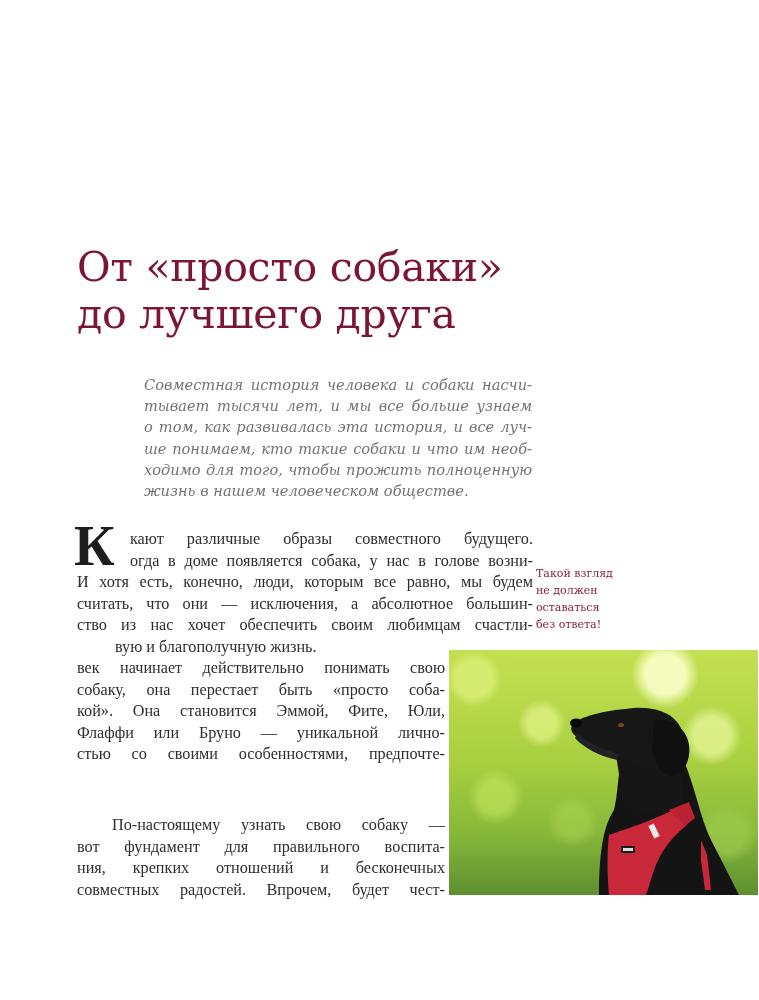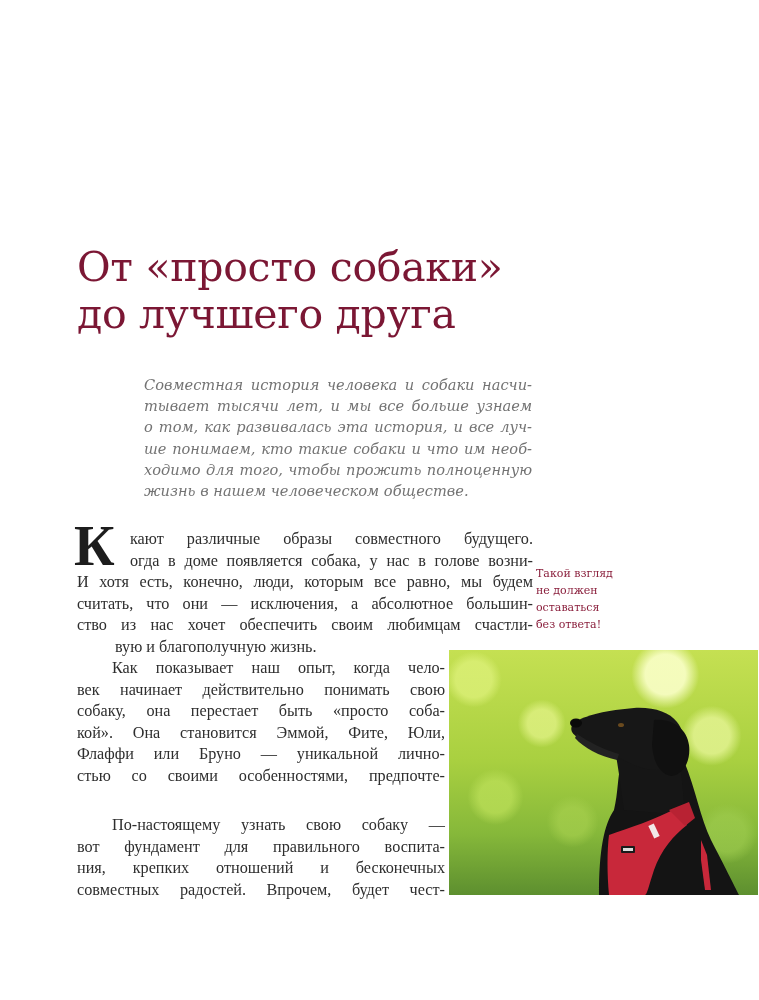--- a/index.html
+++ b/index.html
@@ -81,21 +81,20 @@
   <div class="body p1">
     <span class="ln dc">кают различные образы совместного будущего.</span>
     <span class="ln dc">огда в доме появляется собака, у нас в голове возни-</span>
     <span class="ln">И хотя есть, конечно, люди, которым все равно, мы будем</span>
     <span class="ln">считать, что они — исключения, а абсолютное большин-</span>
     <span class="ln">ство из нас хочет обеспечить своим любимцам счастли-</span>
     <span class="ln last">вую и благополучную жизнь.</span>
   </div>
 
   <div class="body p2">
-    <span class="ln indent">Как показывает наш опыт, когда чело-</span>
     <span class="ln">век начинает действительно понимать свою</span>
     <span class="ln">собаку, она перестает быть «просто соба-</span>
     <span class="ln">кой». Она становится Эммой, Фите, Юли,</span>
     <span class="ln">Флаффи или Бруно — уникальной лично-</span>
     <span class="ln">стью со своими особенностями, предпочте-</span>
   </div>
 
   <div class="body p3">
     <span class="ln indent">По-настоящему узнать свою собаку —</span>
     <span class="ln">вот фундамент для правильного воспита-</span>

